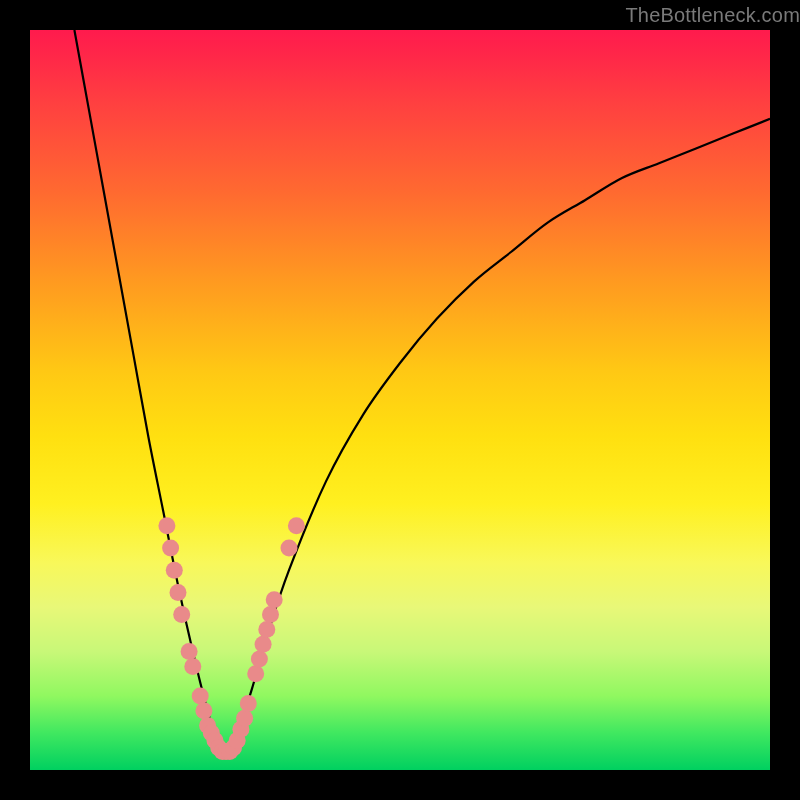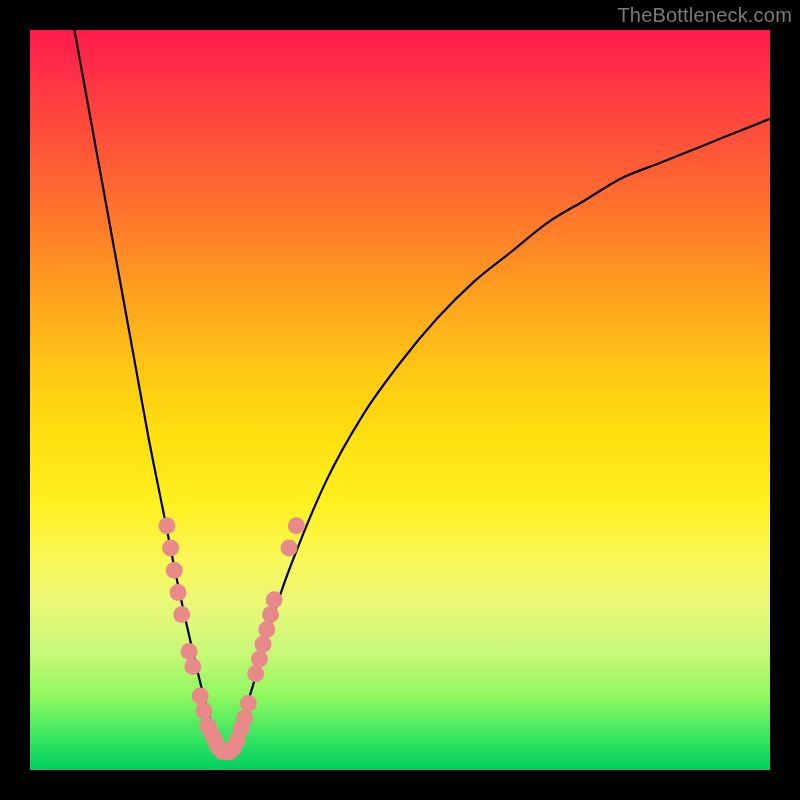--- a/index.html
+++ b/index.html
@@ -37,21 +37,21 @@
       #e8f878 78%,
       #c8f878 84%,
       #90f860 90%,
       #40e860 95%,
       #00d060 100%
     );
   }
   .watermark {
     position: absolute;
     top: 4px;
-    right: 8px;
+    right: 0;
     color: #7a7a7a;
     font-size: 20px;
     font-weight: 500;
     letter-spacing: 0.2px;
     user-select: none;
   }
   svg.overlay {
     position: absolute;
     left: 0;
     top: 0;

